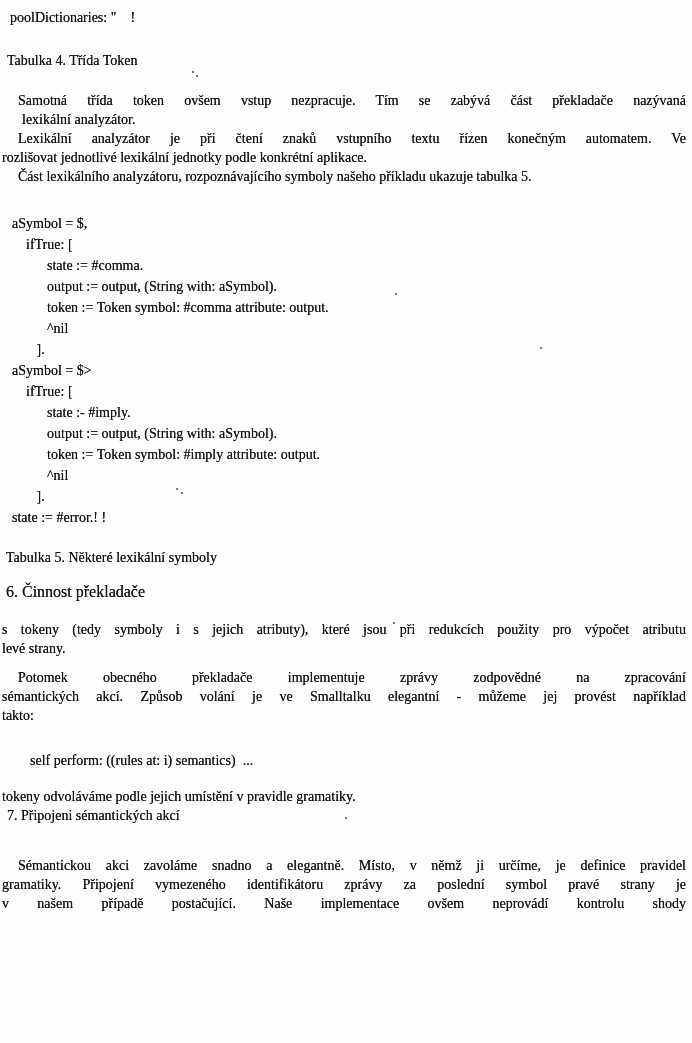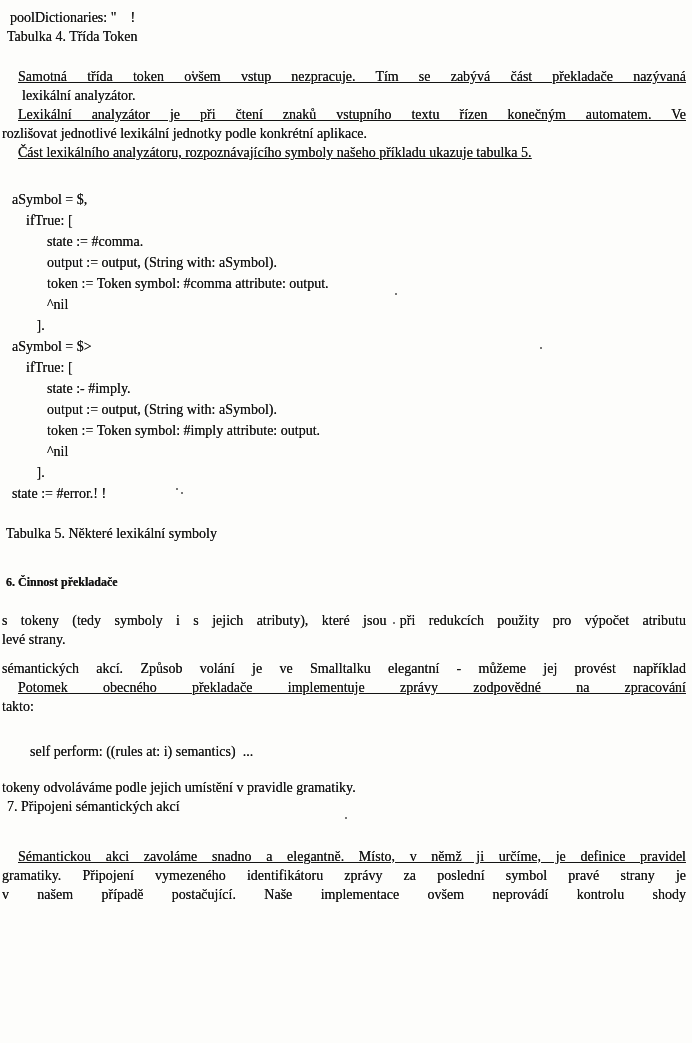--- a/index.html
+++ b/index.html
@@ -14,34 +14,34 @@
     line-height: 19px;
     position: relative;
     overflow: hidden;
     padding: 8px 6px 0 2px;
     text-shadow: 0 0 0.5px rgba(10,10,10,0.85);
     -webkit-font-smoothing: none;
   }
   .pre { white-space: pre; }
   .ln { display: block; }
   .jst { text-align: justify; text-align-last: justify; }
-  .ind { text-indent: 16px; text-decoration: underline; }
+  .ind { text-indent: 16px; }
   .intro { padding-left: 8px; }
-  .cap4 { padding-left: 5px; }
+  .cap4 { margin-top: 24px; padding-left: 5px; }
   .blockA { margin-top: 21px; }
   .codeA {
     margin-top: 27px;
     padding-left: 10px;
     font-family: "Liberation Serif", "DejaVu Serif", serif;
     font-size: 14px;
     line-height: 21px;
     white-space: pre;
   }
   .cap5 { margin-top: 20px; padding-left: 4px; }
-  .h6 { margin-top: 30px; padding-left: 4px; font-weight: bold; font-size: 12px; }
+  .h6 { margin-top: 15px; padding-left: 4px; font-weight: normal; font-size: 16px; }
   .blockB { margin-top: 19px; }
   .blockC { margin-top: 10px; }
   .codeB {
     margin-top: 26px;
     padding-left: 28px;
     font-family: "Liberation Serif", "DejaVu Serif", serif;
     font-size: 14px;
     line-height: 19px;
     white-space: pre;
   }
@@ -90,22 +90,22 @@
 <div class="cap5">Tabulka 5. Některé lexikální symboly</div>
 
 <div class="h6">6. Činnost překladače</div>
 
 <div class="blockB">
   <div class="ln jst">s tokeny (tedy symboly i s jejich atributy), které jsou při redukcích použity pro výpočet atributu</div>
   <div class="ln">levé strany.</div>
 </div>
 
 <div class="blockC">
+  <div class="ln jst ind">Potomek obecného překladače implementuje zprávy zodpovědné na zpracování</div>
   <div class="ln jst">sémantických akcí. Způsob volání je ve Smalltalku elegantní - můžeme jej provést například</div>
-  <div class="ln jst ind">Potomek obecného překladače implementuje zprávy zodpovědné na zpracování</div>
   <div class="ln">takto:</div>
 </div>
 
 <div class="codeB">self perform: ((rules at: i) semantics)  ...</div>
 
 <div class="blockD">
   <div class="ln">tokeny odvoláváme podle jejich umístění v pravidle gramatiky.</div>
 </div>
 
 <div class="h7">7. Připojeni sémantických akcí</div>

